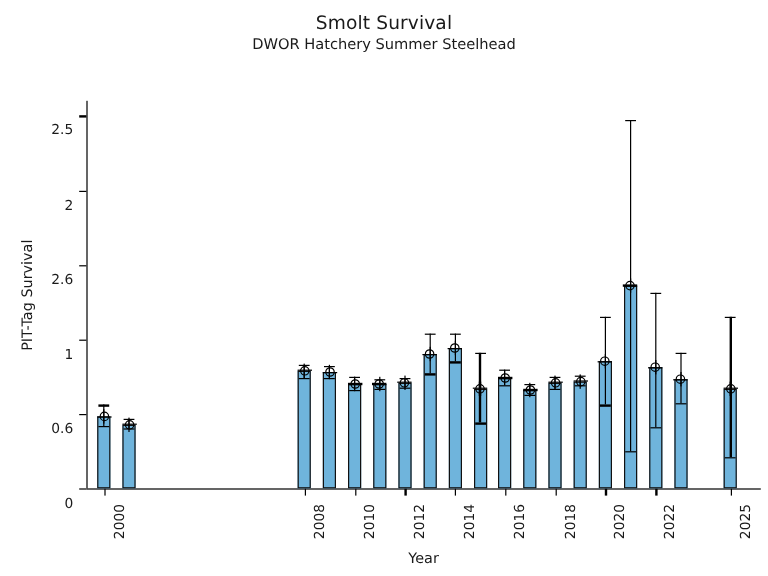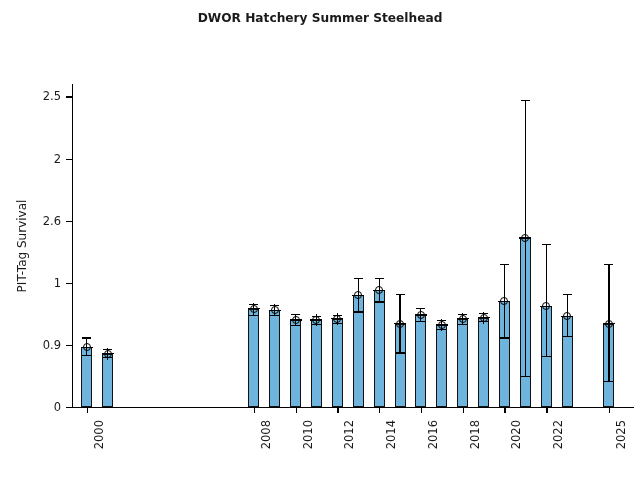--- a/index.html
+++ b/index.html
@@ -6,36 +6,36 @@
   body{
     width:640px;height:480px;background:#ffffff;
     font-family:"DejaVu Sans", sans-serif;
     color:#1a1a1a;overflow:hidden;
   }
   #chart-root{position:relative;width:640px;height:480px;}
 
   
   .title-block{position:absolute;left:0;top:10px;width:640px;text-align:center;}
   .title-main{font-size:15.5px;letter-spacing:.1px;line-height:19px;}
-  .title-sub{font-size:12.2px;line-height:16px;font-weight:bold;}
+  .title-sub{font-size:12.2px;line-height:16px;}
 
   
   .plot{
     position:absolute;
     left:72px;top:84px;
     width:562px;height:323px;
   }
   .axis-line{position:absolute;background:#000;}
   .y-axis{left:0;top:0;width:1.3px;height:323px;}
   .x-axis{left:0;top:323px;height:1.3px;width:562px;}
 
   .ytick{position:absolute;left:-6px;width:6px;height:1.3px;background:#000;}
   .ytick-label-wrap{position:absolute;left:-11px;width:0;height:0;}
   .ytick-label-wrap span{
-    position:absolute;right:0;top:0;transform:translateY(-50%);
+    position:absolute;right:0;top:12px;transform:translateY(-50%);
     font-size:11.5px;white-space:nowrap;
   }
 
   .xtick{position:absolute;top:323px;width:1.3px;height:6px;background:#000;}
   .xtick-label{
     position:absolute;top:336px;
     font-size:11.5px;white-space:nowrap;
     transform-origin:left top;
     transform:rotate(-90deg) translateX(-100%);
   }
@@ -73,37 +73,38 @@
   }
   .marker:before{left:50%;top:-3px;width:1.2px;height:12px;margin-left:-.6px;}
   .marker:after{top:50%;left:-3px;height:1.2px;width:12px;margin-top:-.6px;}
 </style>
 </head>
 <body>
 
 <div id="chart-root">
 
   <div class="title-block">
+    <div class="title-main">Smolt Survival</div>
     <div class="title-sub">DWOR Hatchery Summer Steelhead</div>
   </div>
 
   <div class="ylabel">
     <span>PIT-Tag Survival</span>
   </div>
 
   <div class="plot" id="plot">
     <div class="axis-line y-axis"></div>
     <div class="axis-line x-axis"></div>
   <div class="ytick" style="top: 323px;"></div>
       <div class="ytick-label-wrap" style="top: 323px;">
         <span>0</span>
       </div>
       <div class="ytick" style="top: 260.885px;"></div>
       <div class="ytick-label-wrap" style="top: 260.885px;">
-        <span>0.9</span>
+        <span>0.6</span>
       </div>
       <div class="ytick" style="top: 198.769px;"></div>
       <div class="ytick-label-wrap" style="top: 198.769px;">
         <span>1</span>
       </div>
       <div class="ytick" style="top: 136.654px;"></div>
       <div class="ytick-label-wrap" style="top: 136.654px;">
         <span>2.6</span>
       </div>
       <div class="ytick" style="top: 74.5385px;"></div>
@@ -224,14 +225,15 @@
       <div class="ebar-cap" style="left: 490.645px; width: 9px; top: 209.95px;"></div>
       <div class="ebar-cap" style="left: 490.645px; width: 9px; top: 252.188px;"></div>
       <div class="marker" style="left: 495.145px; top: 232.312px;"></div>
       <div class="bar" style="left: 531.429px; top: 239.765px; width: 11px; height: 83.2346px; background: rgb(111, 180, 220); border-color: rgb(17, 17, 17);"></div>
       <div class="ebar-v" style="left: 536.329px; top: 180.135px; height: 116.777px;"></div>
       <div class="ebar-cap" style="left: 532.429px; width: 9px; top: 180.135px;"></div>
       <div class="ebar-cap" style="left: 532.429px; width: 9px; top: 296.912px;"></div>
       <div class="marker" style="left: 536.929px; top: 239.765px;"></div>
     </div>
 
+  <div class="xlabel">Year</div>
 
 </div>
 
 </body></html>

